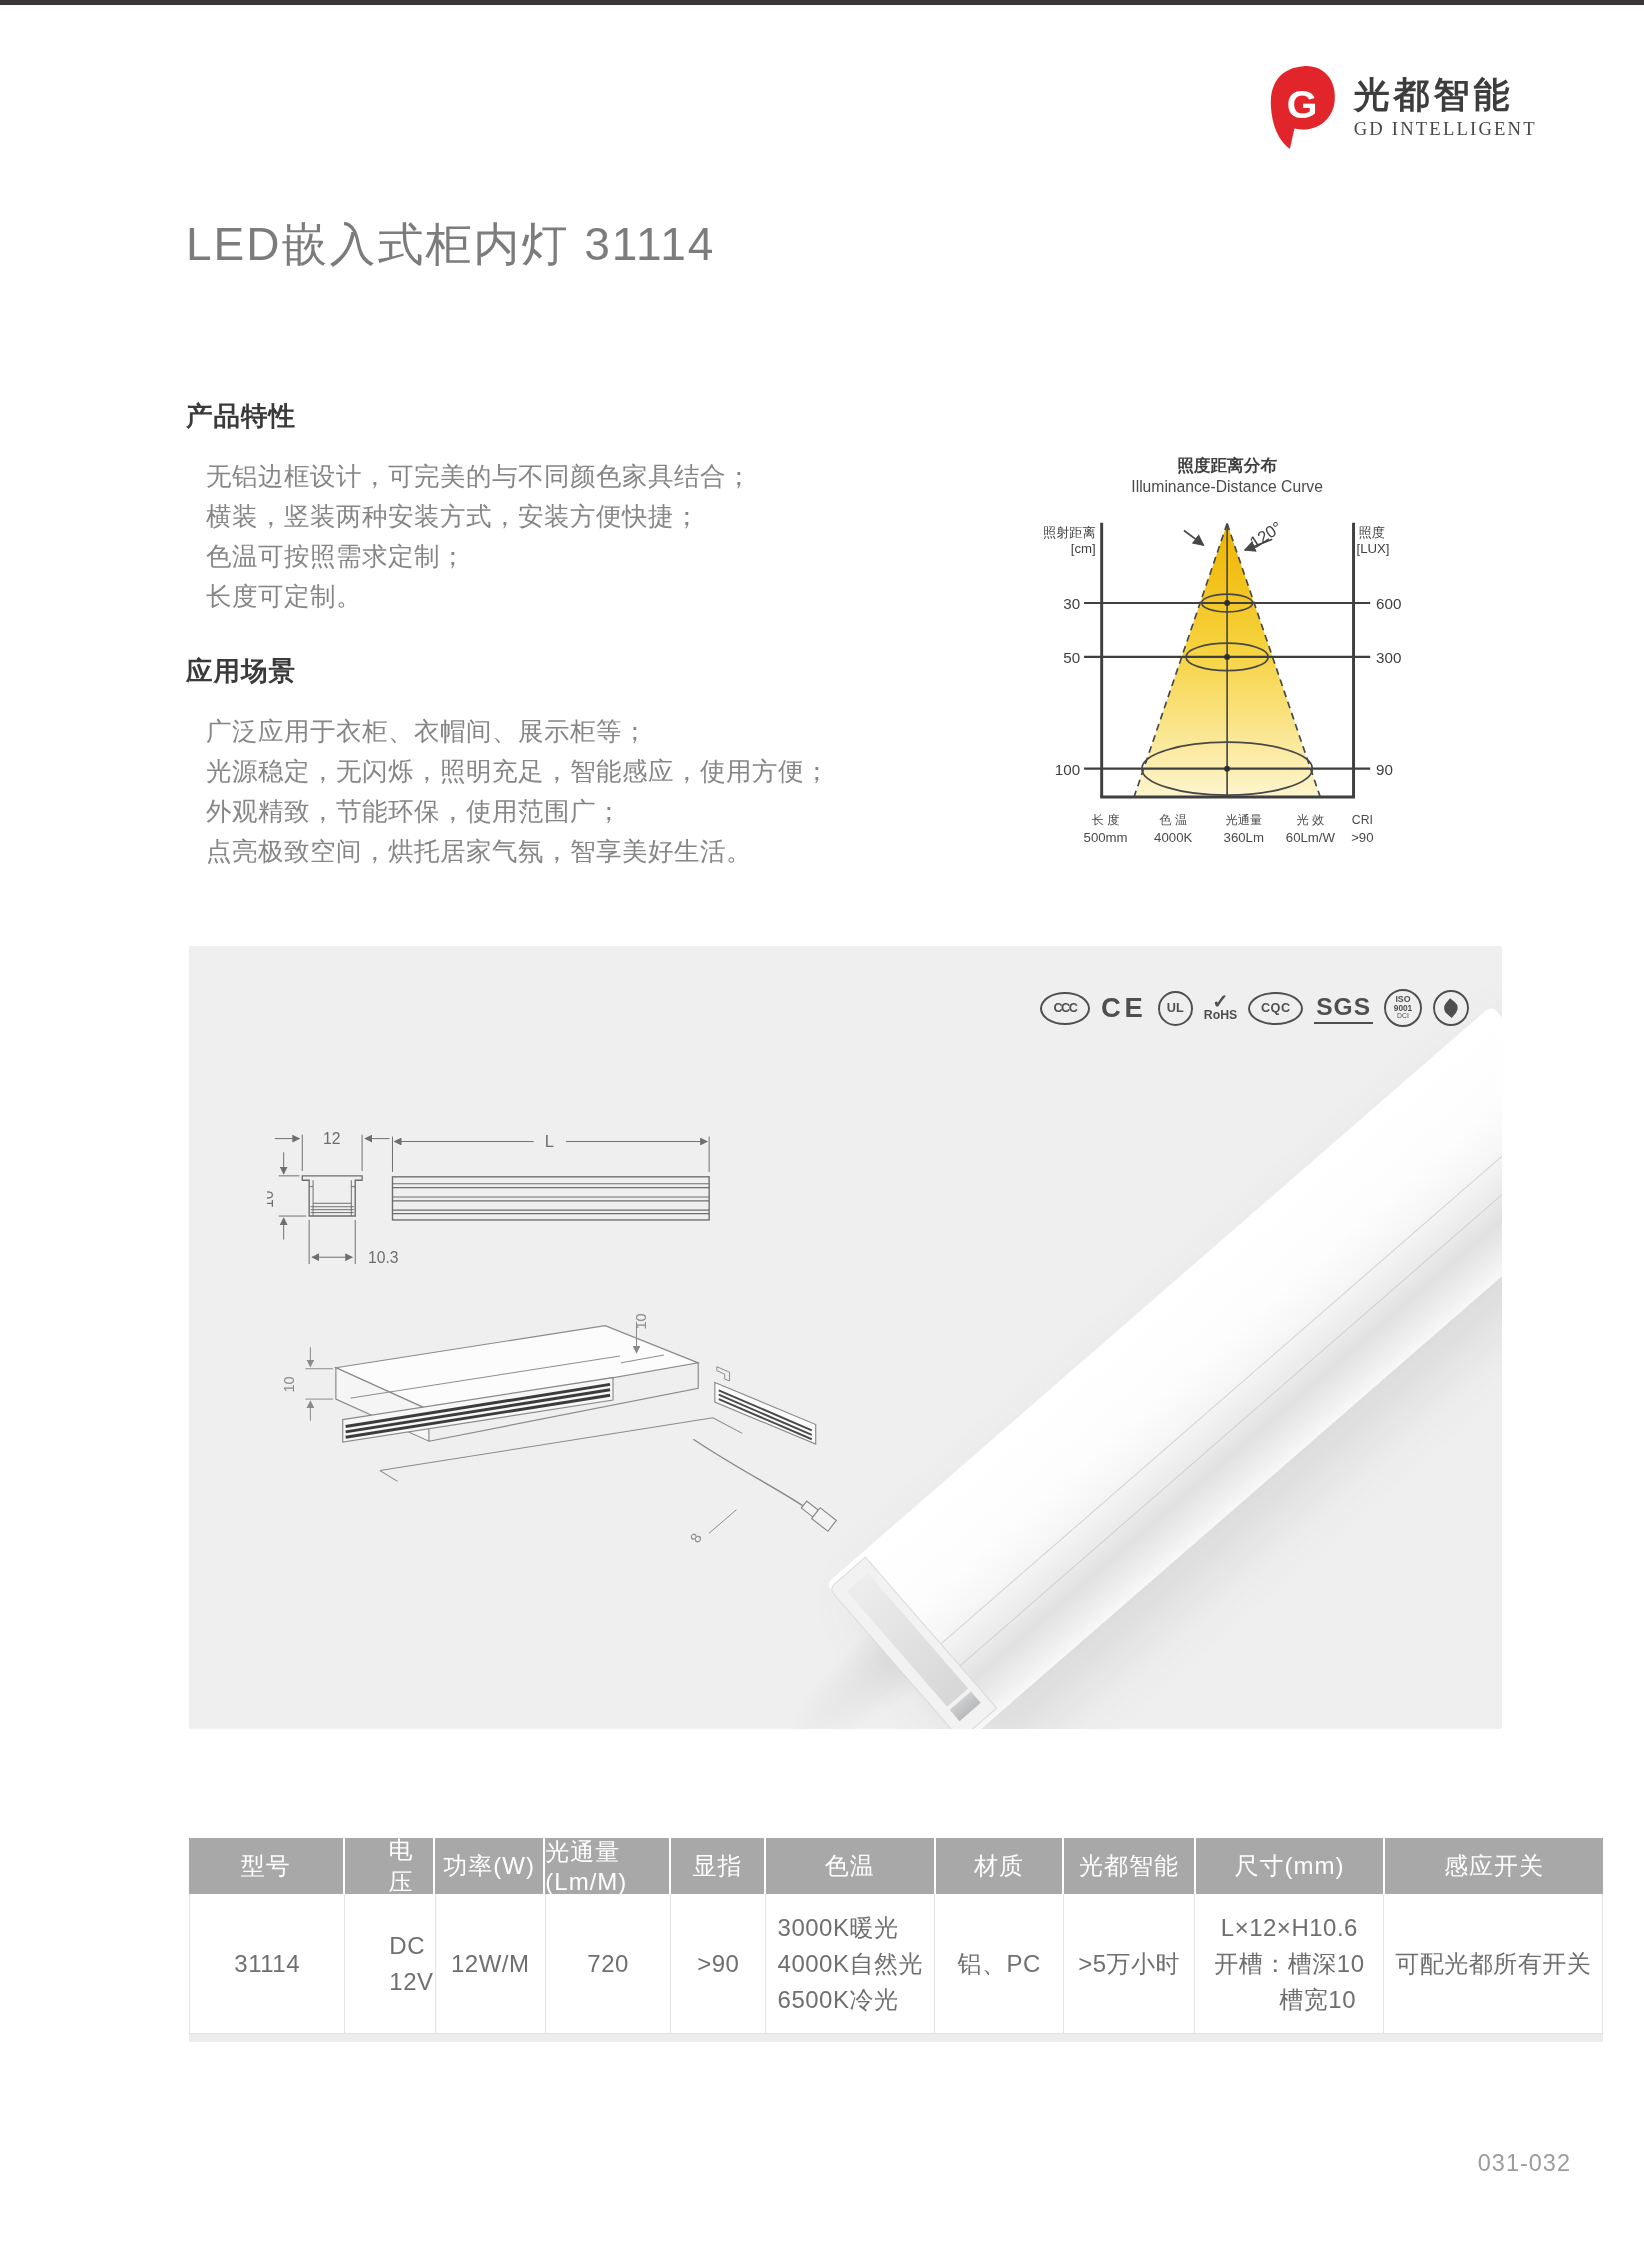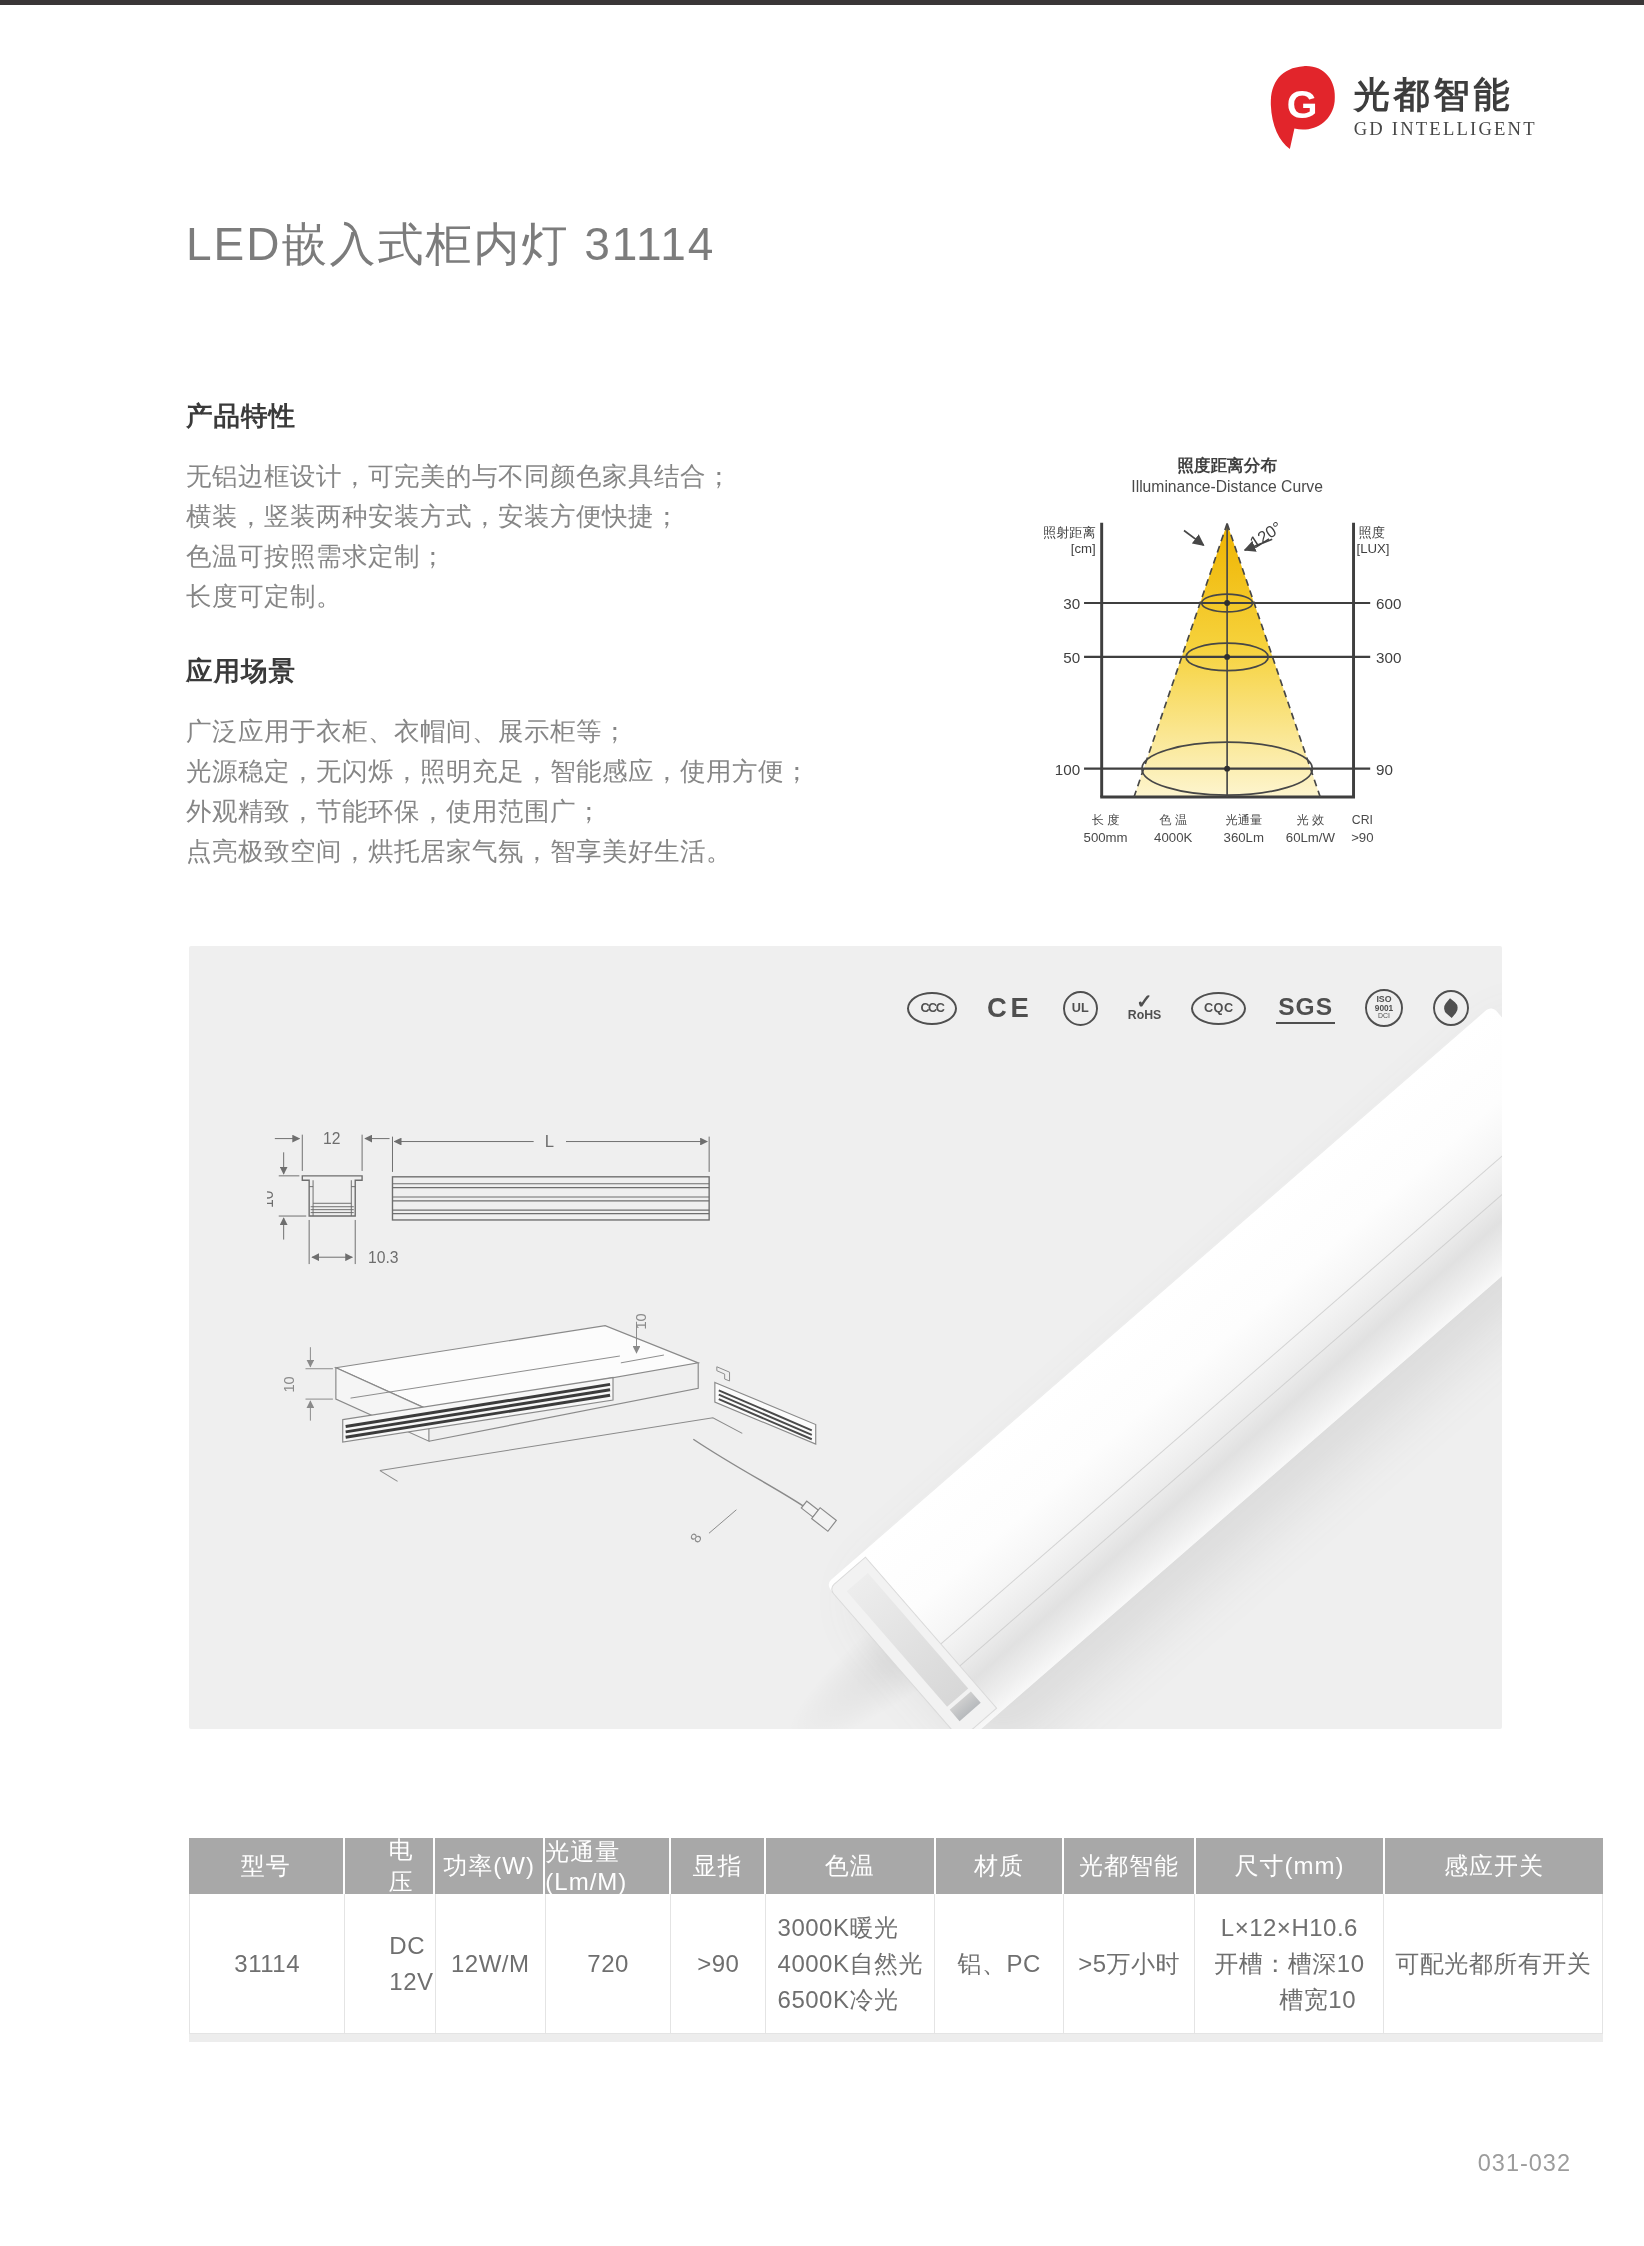--- a/index.html
+++ b/index.html
@@ -15,34 +15,34 @@
   .logo-text{margin-left:13.7px;margin-top:11.8px;}
   .logo-cn{font-size:36px;font-weight:700;color:#3d3d3d;letter-spacing:3.9px;line-height:39px;}
   .logo-en{font-family:"Liberation Serif",serif;font-size:18.6px;color:#464646;letter-spacing:2.2px;margin-top:3.9px;}
 
   
   .page-title{position:absolute;left:186px;top:214px;font-size:46px;font-weight:400;color:#7c7c7c;letter-spacing:2px;margin:0;}
 
   
   .sect{position:absolute;left:186px;width:745px;}
   .sect h2{margin:0;font-size:26.5px;font-weight:700;color:#3a3a3a;letter-spacing:1px;}
-  .sect .lines{margin-top:21.6px;}
+  .sect .lines{margin-top:21.6px;margin-left:20px;}
   .sect .lines p{margin:0;font-size:25.5px;color:#868686;line-height:40px;letter-spacing:0.5px;}
   .sect-features{top:398px;}
   .sect-apps{top:653px;}
 
   
   .chart-svg{position:absolute;left:1037px;top:447px;}
   .chart-svg text{font-family:"Liberation Sans",sans-serif;}
 
   
   .panel{position:absolute;left:189px;top:946px;width:1313px;height:783px;background:#efefef;overflow:hidden;border-radius:2px;}
 
   
-  .certs{position:absolute;right:33px;top:43px;display:flex;align-items:center;gap:30px;color:#4f4f4f;}
+  .certs{position:absolute;right:33px;top:43px;display:flex;align-items:center;gap:11px;color:#4f4f4f;}
   .cert{display:flex;align-items:center;justify-content:center;flex-direction:column;}
   .cert.ccc{border:2.2px solid #4f4f4f;border-radius:50%;width:46px;height:29px;font-size:12.7px;font-weight:700;letter-spacing:-1.5px;}
   .cert.ce span{font-size:27.4px;font-weight:700;letter-spacing:3.9px;}
   .cert.ul{border:2.2px solid #4f4f4f;border-radius:50%;width:31px;height:31px;font-size:12.7px;font-weight:700;}
   .cert.rohs .check{font-size:19.6px;font-weight:800;line-height:14.7px;}
   .cert.rohs .rlabel{font-size:12.3px;font-weight:700;}
   .cert.cqc{border:2.2px solid #4f4f4f;border-radius:50%;width:51px;height:29px;font-size:12.7px;font-weight:600;letter-spacing:0.5px;text-align:center;}
   .cert.sgs span{font-size:24.5px;font-weight:800;letter-spacing:1px;border-bottom:2.2px solid #4f4f4f;padding:0 2px 1px 2px;}
   .cert.iso{border:2px solid #4f4f4f;border-radius:50%;width:34px;height:34px;line-height:8.8px;}
   .cert.iso span{display:block;text-align:center;}

